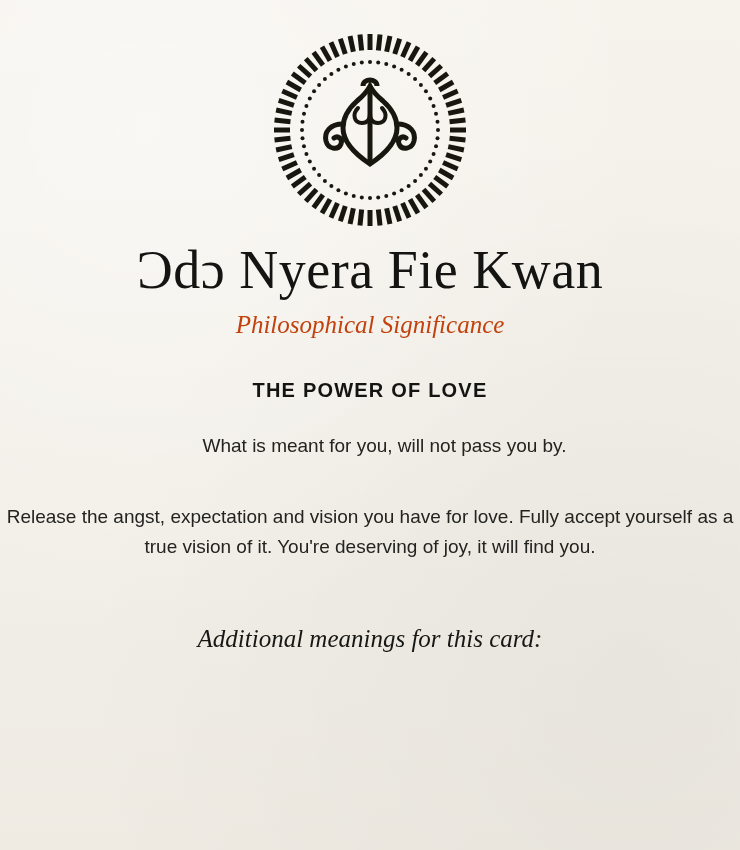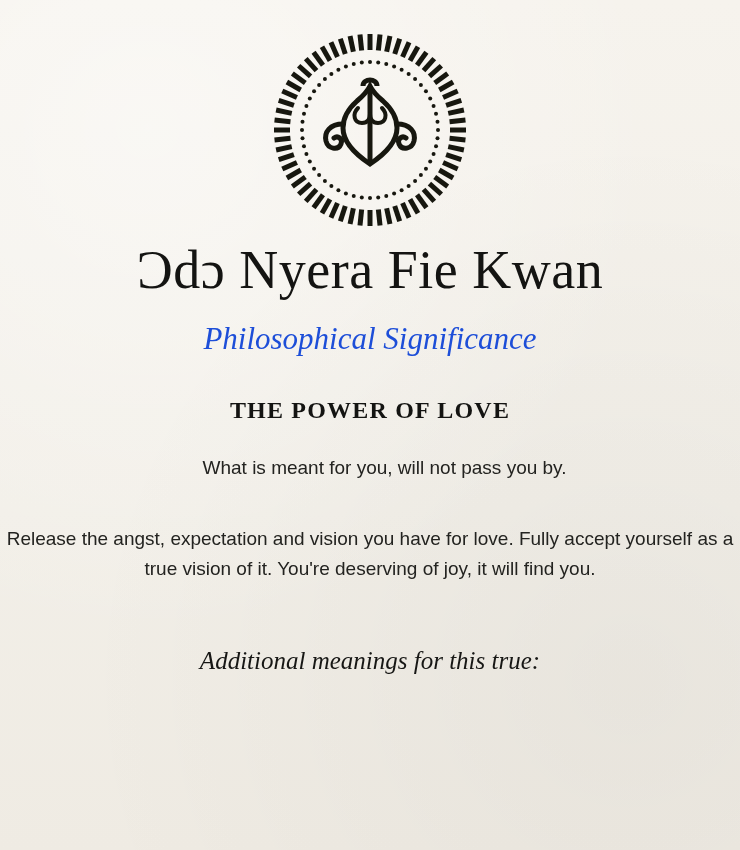--- a/index.html
+++ b/index.html
@@ -56,33 +56,33 @@
     font-family: "Liberation Serif", serif;
     font-size: 54px;
     letter-spacing: 0.5px;
     font-weight: 400;
     color: #141412;
     text-align: center;
     line-height: 1.05;
   }
 
   .subtitle {
-    margin-top: 22px;
+    margin-top: 12px;
     font-family: "Liberation Serif", serif;
     font-style: italic;
-    font-size: 31px;
-    color: #1d4ed8;
+    font-size: 25px;
+    color: #c2410c;
     text-align: center;
   }
 
   .section-heading {
     margin-top: 40px;
-    font-family: Liberation Serif, serif;
+    font-family: Liberation Sans, sans-serif;
     font-weight: bold;
-    font-size: 24px;
+    font-size: 20px;
     letter-spacing: 1.2px;
     color: #141412;
     text-align: center;
   }
 
   .lede {
     margin-top: 30px;
     font-size: 19px;
     color: #232320;
     text-align: center;
@@ -272,17 +272,17 @@
     <div class="title">Ɔdɔ Nyera Fie Kwan</div>
 
     <div class="subtitle">Philosophical Significance</div>
 
     <div class="section-heading">THE POWER OF LOVE</div>
 
     <div class="lede">What is meant for you, will not pass you by.</div>
 
     <div class="body-paragraph">Release the angst, expectation and vision you have for love. Fully accept yourself as a true vision of it. You're deserving of joy, it will find you.</div>
 
-    <div class="additional-heading">Additional meanings for this true:</div>
+    <div class="additional-heading">Additional meanings for this card:</div>
 
 
   </div>
 </div>
 
 </body></html>

